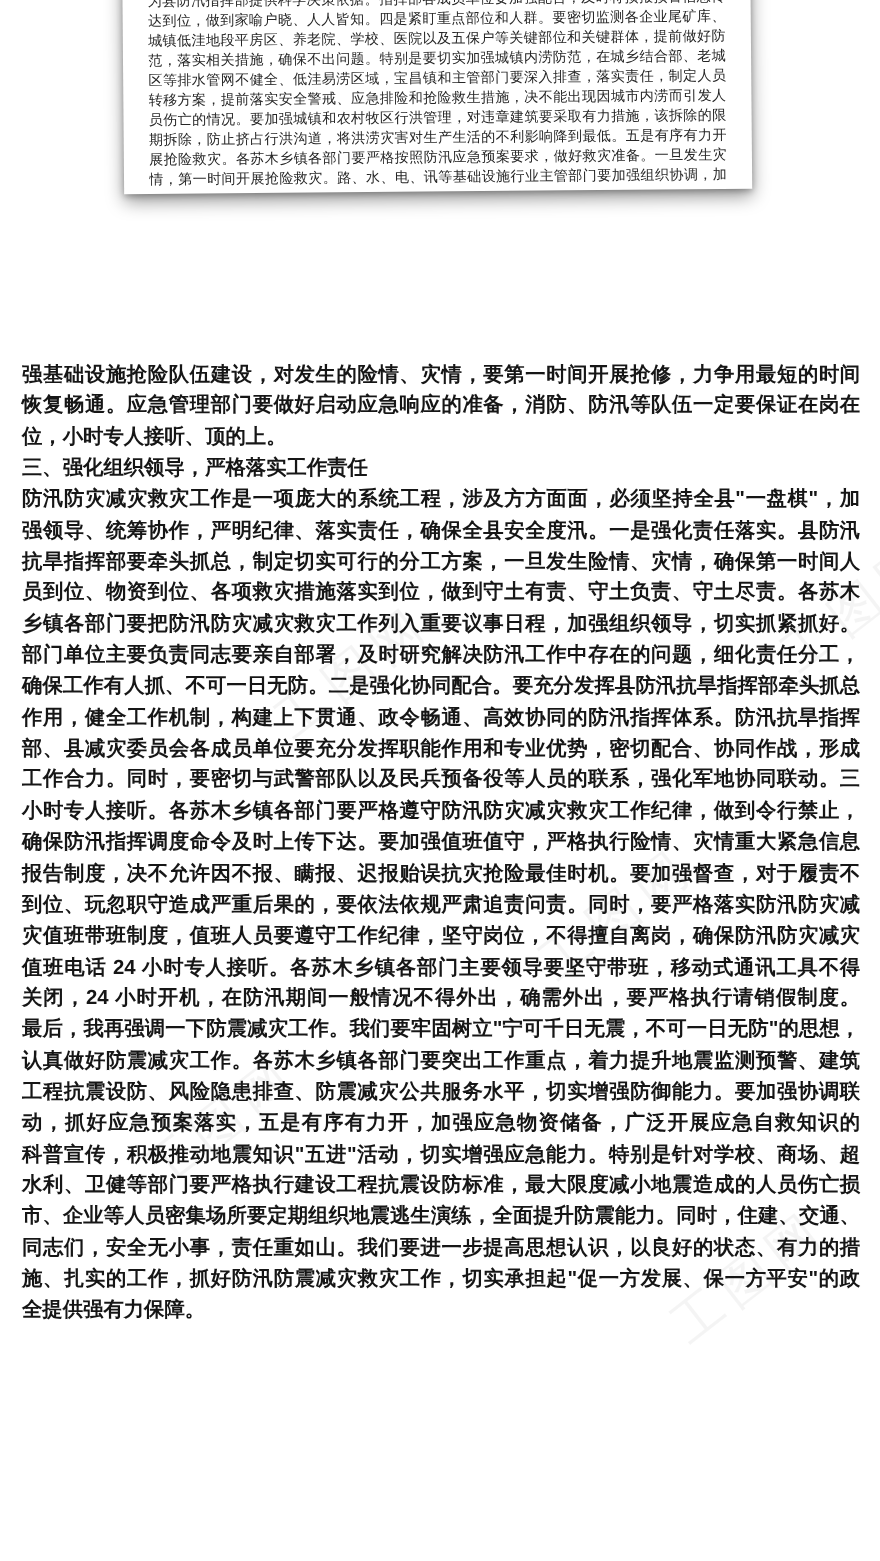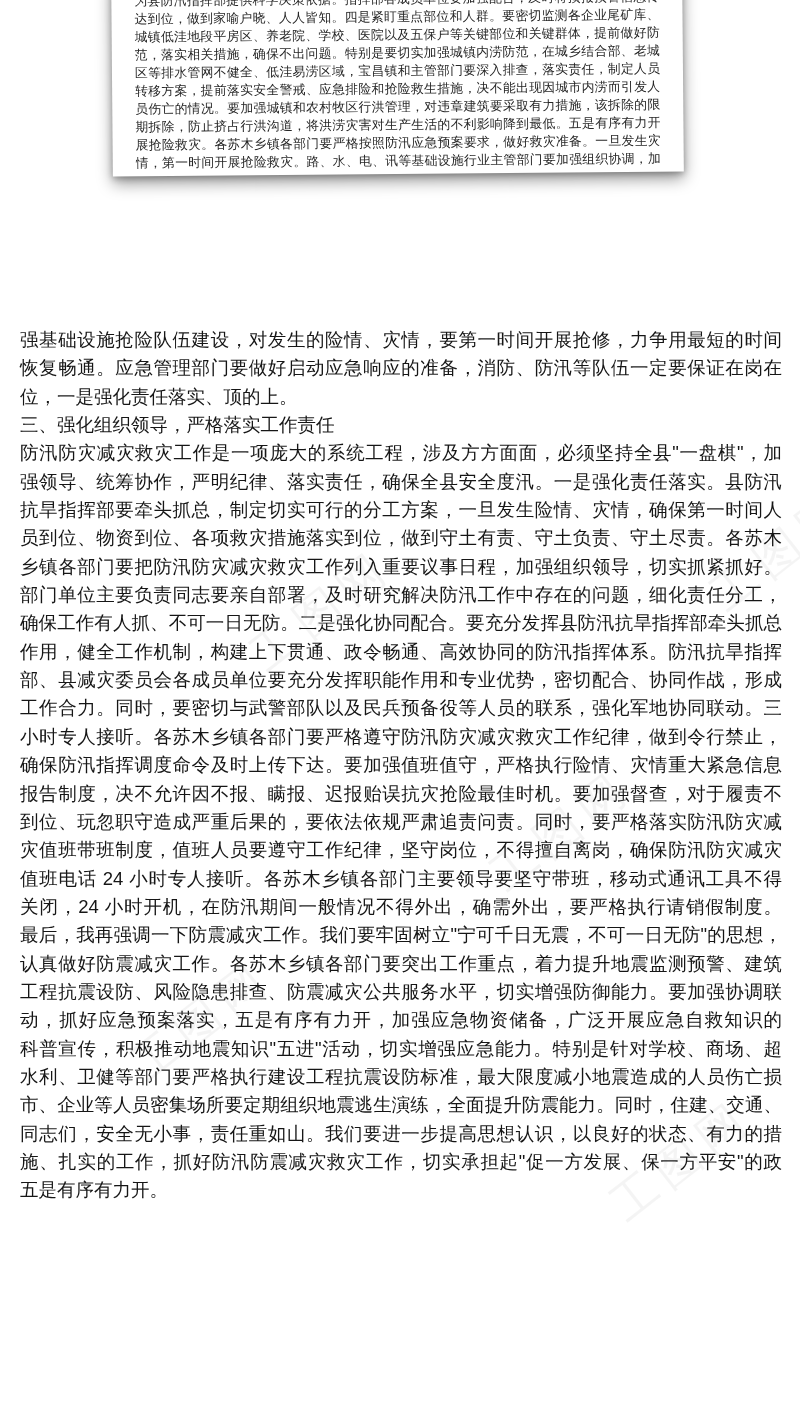--- a/index.html
+++ b/index.html
@@ -55,20 +55,21 @@
   .wm3 { left: 480px; top: 800px; }
   .wm4 { left: 120px; top: 990px; }
   .wm5 { left: 600px; top: 1130px; }
   
   .doc-body {
     position: absolute;
     left: 20px;
     top: 326px;
     width: 762px;
     z-index: 1;
+    font-weight: bold;
   }
   .doc-body .line {
     font-size: 18.5px;
     line-height: 28.35px;
     color: #161616;
     text-align: justify;
     text-align-last: justify;
   }
   .doc-body .line.end {
     text-align-last: left;
@@ -92,21 +93,21 @@
     <div class="line">转移方案，提前落实安全警戒、应急排险和抢险救生措施，决不能出现因城市内涝而引发人</div>
     <div class="line">员伤亡的情况。要加强城镇和农村牧区行洪管理，对违章建筑要采取有力措施，该拆除的限</div>
     <div class="line">期拆除，防止挤占行洪沟道，将洪涝灾害对生产生活的不利影响降到最低。五是有序有力开</div>
     <div class="line">展抢险救灾。各苏木乡镇各部门要严格按照防汛应急预案要求，做好救灾准备。一旦发生灾</div>
     <div class="line">情，第一时间开展抢险救灾。路、水、电、讯等基础设施行业主管部门要加强组织协调，加</div>
   </div>
 
 <div class="doc-body">
     <div class="line">强基础设施抢险队伍建设，对发生的险情、灾情，要第一时间开展抢修，力争用最短的时间</div>
     <div class="line">恢复畅通。应急管理部门要做好启动应急响应的准备，消防、防汛等队伍一定要保证在岗在</div>
-    <div class="line end">位，一是强化责任落实、顶的上。</div>
+    <div class="line end">位，小时专人接听、顶的上。</div>
     <div class="line end">三、强化组织领导，严格落实工作责任</div>
     <div class="line">防汛防灾减灾救灾工作是一项庞大的系统工程，涉及方方面面，必须坚持全县"一盘棋"，加</div>
     <div class="line">强领导、统筹协作，严明纪律、落实责任，确保全县安全度汛。一是强化责任落实。县防汛</div>
     <div class="line">抗旱指挥部要牵头抓总，制定切实可行的分工方案，一旦发生险情、灾情，确保第一时间人</div>
     <div class="line">员到位、物资到位、各项救灾措施落实到位，做到守土有责、守土负责、守土尽责。各苏木</div>
     <div class="line">乡镇各部门要把防汛防灾减灾救灾工作列入重要议事日程，加强组织领导，切实抓紧抓好。</div>
     <div class="line">部门单位主要负责同志要亲自部署，及时研究解决防汛工作中存在的问题，细化责任分工，</div>
     <div class="line">确保工作有人抓、不可一日无防。二是强化协同配合。要充分发挥县防汛抗旱指挥部牵头抓总</div>
     <div class="line">作用，健全工作机制，构建上下贯通、政令畅通、高效协同的防汛指挥体系。防汛抗旱指挥</div>
     <div class="line">部、县减灾委员会各成员单位要充分发挥职能作用和专业优势，密切配合、协同作战，形成</div>
@@ -120,14 +121,14 @@
     <div class="line">关闭，24 小时开机，在防汛期间一般情况不得外出，确需外出，要严格执行请销假制度。</div>
     <div class="line">最后，我再强调一下防震减灾工作。我们要牢固树立"宁可千日无震，不可一日无防"的思想，</div>
     <div class="line">认真做好防震减灾工作。各苏木乡镇各部门要突出工作重点，着力提升地震监测预警、建筑</div>
     <div class="line">工程抗震设防、风险隐患排查、防震减灾公共服务水平，切实增强防御能力。要加强协调联</div>
     <div class="line">动，抓好应急预案落实，五是有序有力开，加强应急物资储备，广泛开展应急自救知识的</div>
     <div class="line">科普宣传，积极推动地震知识"五进"活动，切实增强应急能力。特别是针对学校、商场、超</div>
     <div class="line">水利、卫健等部门要严格执行建设工程抗震设防标准，最大限度减小地震造成的人员伤亡损</div>
     <div class="line">市、企业等人员密集场所要定期组织地震逃生演练，全面提升防震能力。同时，住建、交通、</div>
     <div class="line">同志们，安全无小事，责任重如山。我们要进一步提高思想认识，以良好的状态、有力的措</div>
     <div class="line">施、扎实的工作，抓好防汛防震减灾救灾工作，切实承担起"促一方发展、保一方平安"的政</div>
-    <div class="line end">五是有序有力开。</div>
+    <div class="line end">全提供强有力保障。</div>
   </div>
 
 </body></html>

